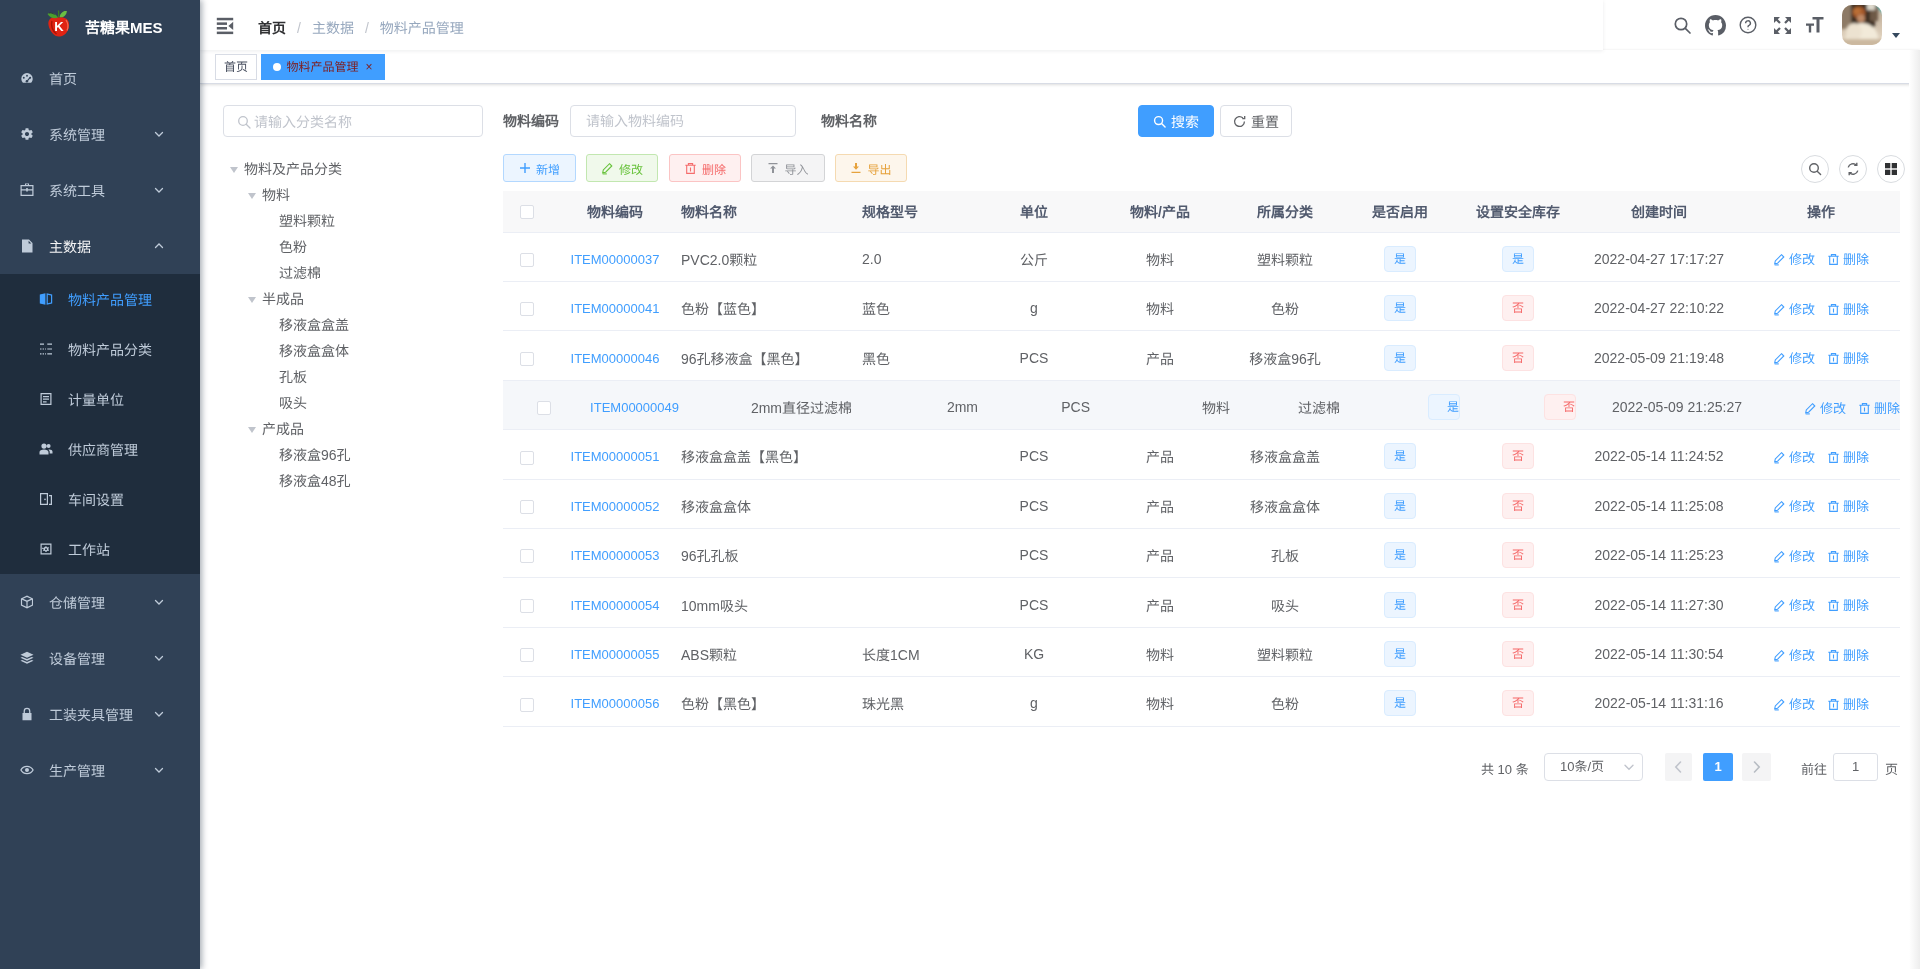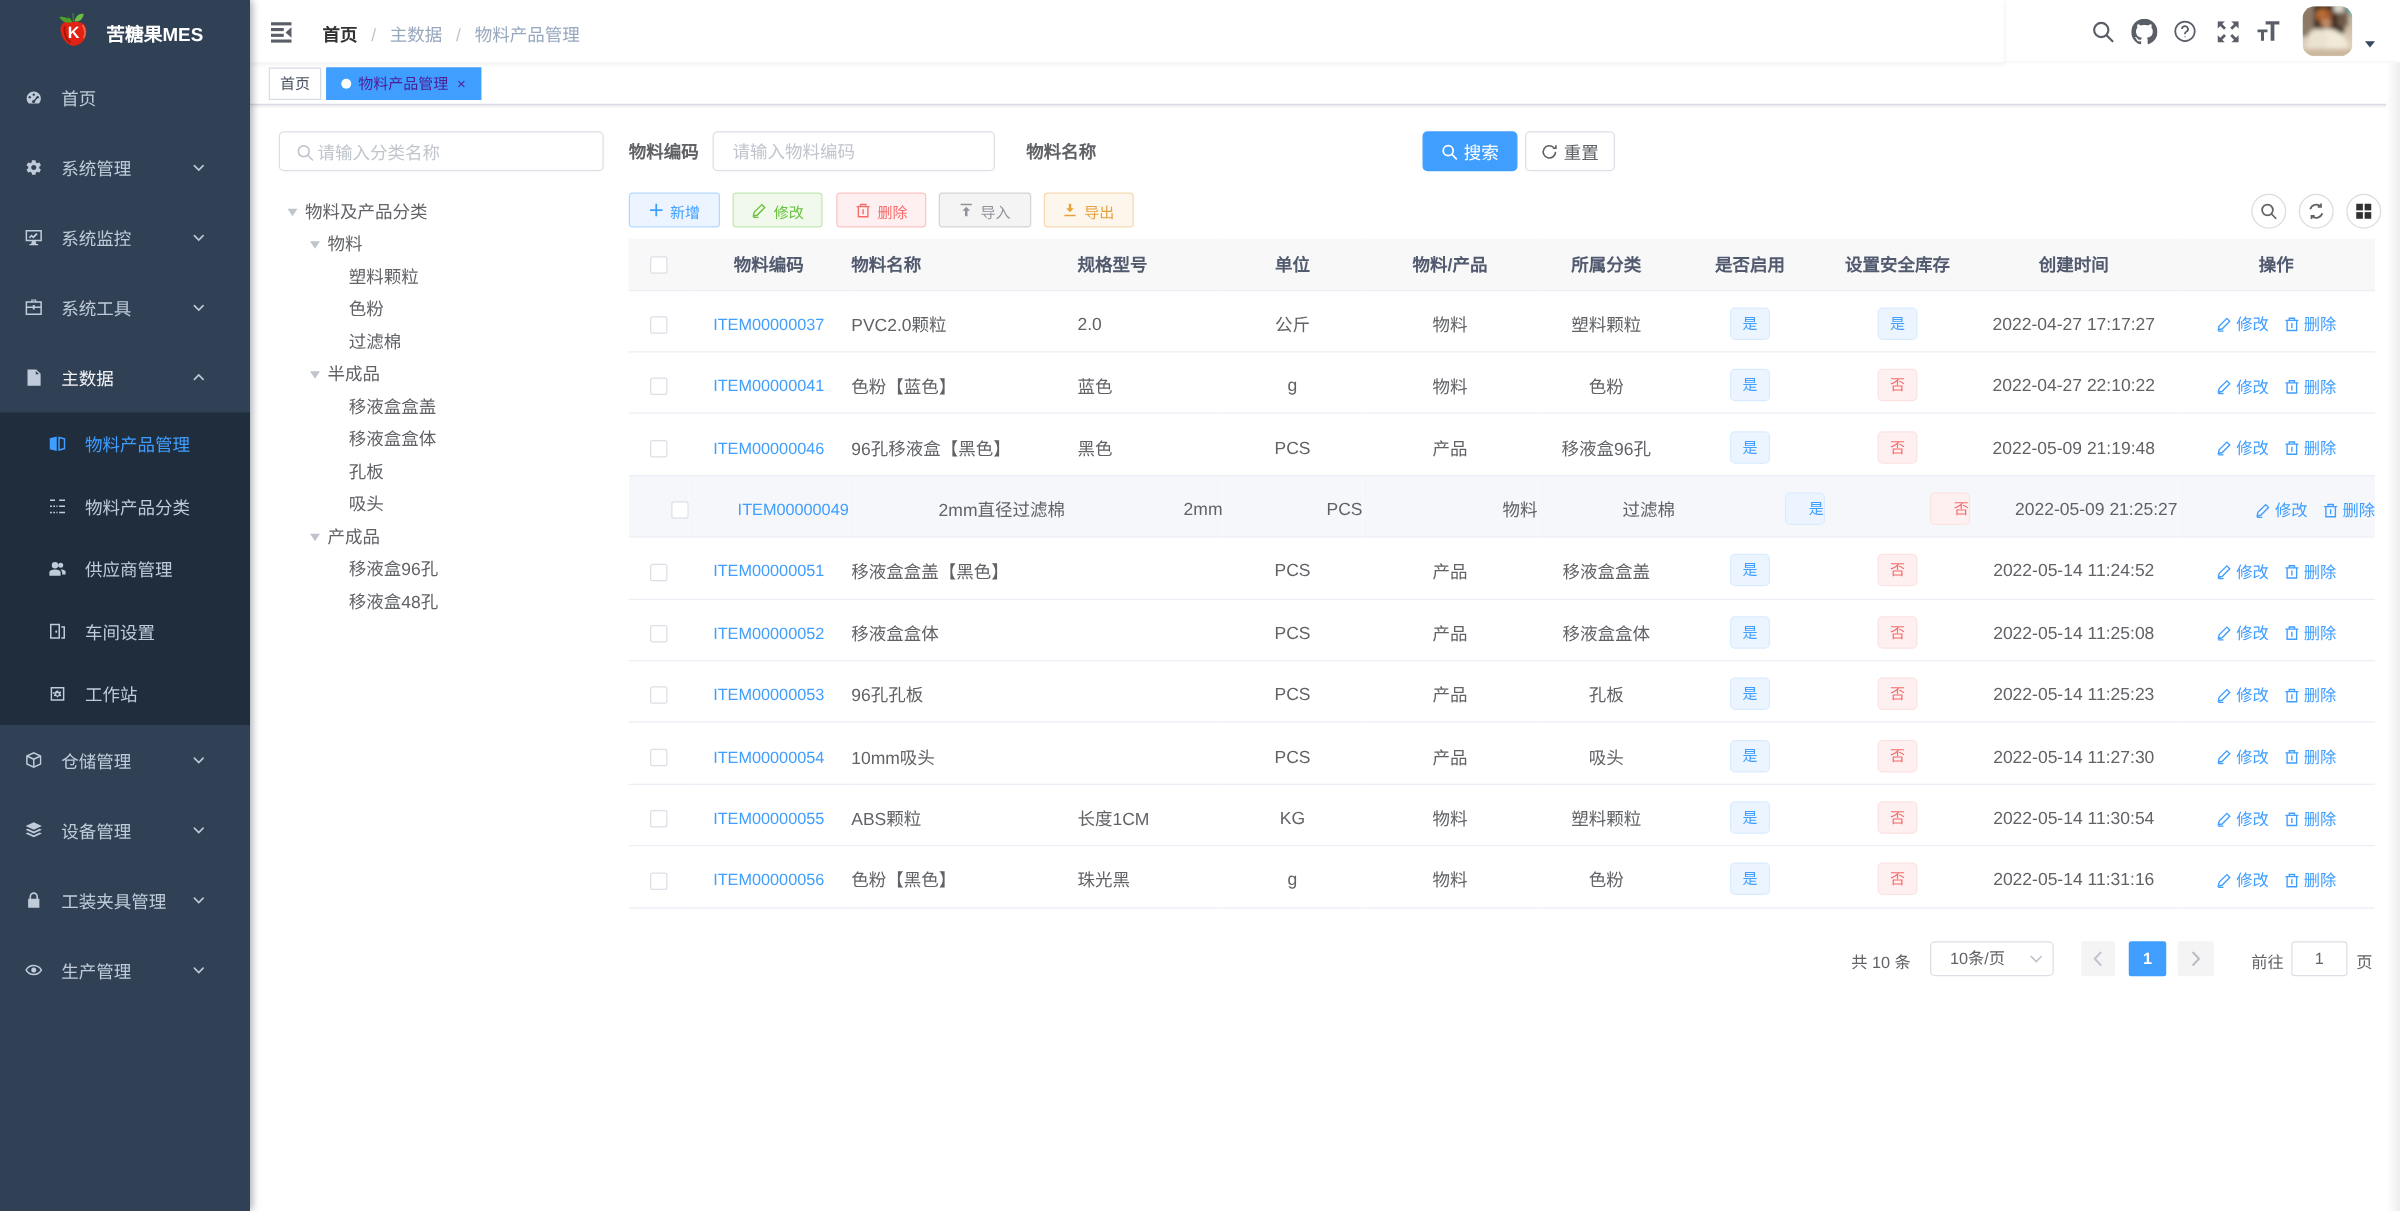--- a/index.html
+++ b/index.html
@@ -33,21 +33,21 @@
 .nbico { position:absolute; top:0; height:50px; width:34px; display:flex; align-items:center; justify-content:center; }
 #avatar { position:absolute; left:1642px; top:5px; width:40px; height:40px; border-radius:10px; overflow:hidden; }
 #avcaret { position:absolute; left:1692px; top:33px; width:0; height:0;
   border-left:4.5px solid transparent; border-right:4.5px solid transparent; border-top:5.5px solid #35495e; }
 
 
 #tags { position:absolute; left:200px; top:50px; width:1720px; height:34px; background:#fff;
   border-bottom:1px solid #d8dce5; box-shadow:0 1px 3px rgba(0,0,0,.12), 0 0 3px rgba(0,0,0,.04); z-index:4; }
 .tag { position:absolute; top:4px; height:26px; line-height:24px; border:1px solid #d8dce5;
   background:#fff; color:#495060; font-size:12px; padding:0 8px; }
-.tag.act { background:#409eff; border-color:#409eff; color:#4c1d95; padding:0 11px; }
+.tag.act { background:#409eff; border-color:#409eff; color:#7f1d1d; padding:0 11px; }
 .tag.act .dot { display:inline-block; width:8px; height:8px; border-radius:50%; background:#fff;
   margin-right:6px; position:relative; top:0px; }
 .tag.act .x { display:inline-block; margin-left:7px; font-size:12px; }
 
 
 #main { position:absolute; left:200px; top:85px; width:1720px; height:884px; background:#fff; }
 
 
 .inp { position:absolute; border:1px solid #dcdfe6; border-radius:4px; background:#fff;
   font-size:14px; color:#c0c4cc; display:flex; align-items:center; }
@@ -116,41 +116,39 @@
         <circle cx="10.2" cy="6.7" r=".95" fill="#304156"></circle>
         <path d="M7.15 10.1 L9.8 6.8" stroke="#304156" stroke-width="1.2" stroke-linecap="round"></path>
         <circle cx="6.9" cy="10.2" r="1.25" fill="#304156"></circle>
       </svg>首页</div>
   <div class="mi"><svg width="14" height="14" viewBox="0 0 1024 1024" fill="#bfcbd9">
         <path d="M512 662q62 0 106-44t44-106-44-106-106-44-106 44-44 106 44 106 106 44zM830 554l90 70q14 10 4 28l-86 148q-8 14-26 8l-106-42q-38 28-72 44l-16 112q-4 18-21 18H425q-17 0-21-18l-16-112q-40-18-72-44l-106 42q-18 6-26-8L98 652q-10-18 4-28l90-70q-2-14-2-42t2-42l-90-70q-14-10-4-28l86-148q8-14 26-8l106 42q38-28 72-44l16-112q4-18 21-18h174q17 0 21 18l16 112q40 18 72 44l106-42q18-6 26 8l86 148q10 18-4 28l-90 70q2 14 2 42t-2 42z"></path>
       </svg>系统管理<svg class="arrow" viewBox="0 0 12 12">
         <path d="M2.5 4.5 L6 8 L9.5 4.5" stroke="#bfcbd9" stroke-width="1.3" fill="none" stroke-linecap="round"></path>
       </svg></div>
   <div class="mi"><svg width="14" height="14" viewBox="0 0 14 14" fill="#bfcbd9">
-        <path d="M.5 1h13v9h-5l.6 2.2h1.4v1H3.5v-1h1.4L5.5 10h-5zm1.2 1.2v6.6h10.6V2.2zM3 7l2-2.4 1.6 1.2L9 3.4l1.2 1-3.5 3.4L5 6.4 4 7.8z"></path>
-      </svg>系统监控<svg class="arrow" viewBox="0 0 12 12">
-        <path d="M2.5 4.5 L6 8 L9.5 4.5" stroke="#bfcbd9" stroke-width="1.3" fill="none" stroke-linecap="round"></path>
-      </svg></div>
-  <div class="mi"><svg width="14" height="14" viewBox="0 0 14 14" fill="#bfcbd9">
         <path d="M5 2V.5h4V2h4.5v11H.5V2zM6 2h2v-.7H6zM1.7 3.2v3h4.5V5h1.6v1.2h4.5v-3zm10.6 4.2H7.8v1.2H6.2V7.4H1.7v4.4h10.6z"></path>
       </svg>系统工具<svg class="arrow" viewBox="0 0 12 12">
         <path d="M2.5 4.5 L6 8 L9.5 4.5" stroke="#bfcbd9" stroke-width="1.3" fill="none" stroke-linecap="round"></path>
       </svg></div>
   <div class="mi opened"><svg width="14" height="14" viewBox="0 0 14 14" fill="#bfcbd9">
         <path d="M2 .5h7l3.5 3.5v9.5H2zm6.6 1.2v2.7h2.7zM3.2 4h3v1.1h-3zm0 2.6h7.6v1.1H3.2zm0 2.6h7.6v1.1H3.2z"></path>
       </svg>主数据<svg class="arrow" viewBox="0 0 12 12">
         <path d="M2.5 7.5 L6 4 L9.5 7.5" stroke="#bfcbd9" stroke-width="1.3" fill="none" stroke-linecap="round"></path>
       </svg></div>
   <div class="sub">
     <div class="mi active"><svg width="14" height="14" viewBox="0 0 14 14" fill="#409eff">
           <path d="M6.4 1.2v11.6L.8 11.4V2.6zm1.2 0 5.6 1.4v8.8l-5.6 1.4zm1.2 1.6v8.4l3.2-.8V3.6z"></path>
         </svg>物料产品管理</div>
     <div class="mi"><svg width="14" height="14" viewBox="0 0 14 14" fill="#bfcbd9">
           <path d="M1 1.5h4v1.2H1zm0 4.9h1.5v1.2H1zm2.6 0h1.4v1.2H3.6zm2.5 0H7v1.2H6.1zM1 11.3h1.5v1.2H1zm2.6 0h1.4v1.2H3.6zm2.5 0H7v1.2H6.1zM8.3 1.5H13v1.2H8.3zm0 4.9H13v1.2H8.3zm0 4.9H13v1.2H8.3z"></path>
         </svg>物料产品分类</div>
+    <div class="mi"><svg width="14" height="14" viewBox="0 0 14 14" fill="#bfcbd9">
+          <path d="M1.5 1h11v12h-11zm1.2 1.2v9.6h8.6V2.2zM4 4h6v1.2H4zm0 2.6h6v1.2H4zm0 2.6h3.6v1.2H4z"></path>
+        </svg>计量单位</div>
     <div class="mi"><svg width="14" height="14" viewBox="0 0 14 14" fill="#bfcbd9">
           <path d="M5 1.5a2.6 2.6 0 1 1 0 5.2 2.6 2.6 0 0 1 0-5.2zm4.6.6a2 2 0 1 1 0 4 2 2 0 0 1 0-4zM5 7.6c2.5 0 4.5 1 4.5 2.4v2.5H.5V10c0-1.4 2-2.4 4.5-2.4zm5.4 0c1.7 0 3.1.8 3.1 1.9v2h-2.8V10c0-.9-.5-1.7-1.3-2.2.3-.1.6-.2 1-.2z"></path>
         </svg>供应商管理</div>
     <div class="mi"><svg width="14" height="14" viewBox="0 0 14 14" fill="#bfcbd9">
           <path d="M1 1h8v12H1zm1.2 1.2v9.6h5.6V2.2zM10 3h3v10h-3v-1.2h1.8V4.2H10zM6 6.4c.5 0 .8.4.8.9s-.3.9-.8.9-.8-.4-.8-.9.3-.9.8-.9z"></path>
         </svg>车间设置</div>
     <div class="mi"><svg width="14" height="14" viewBox="0 0 14 14" fill="#bfcbd9">
           <path d="M1.5 1.5h11v11h-11zm1.2 1.2v8.6h8.6V2.7zM7 4.2a.7.7 0 0 1 .7.6l.1.5.5.2.5-.3a.7.7 0 0 1 .9.2l.1.2a.7.7 0 0 1-.2.9l-.4.3v.5l.4.3a.7.7 0 0 1 .2 1l-.1.1a.7.7 0 0 1-.9.2l-.5-.2-.5.2-.1.5a.7.7 0 0 1-.7.6.7.7 0 0 1-.7-.6l-.1-.5-.5-.2-.5.2a.7.7 0 0 1-.9-.2l-.1-.2a.7.7 0 0 1 .2-.9l.4-.3v-.5L3.4 7a.7.7 0 0 1-.2-1l.1-.1a.7.7 0 0 1 .9-.2l.5.3.5-.2.1-.5a.7.7 0 0 1 .7-.6zm0 2.1a1 1 0 1 0 0 2 1 1 0 0 0 0-2z"></path>
         </svg>工作站</div>
   </div>

